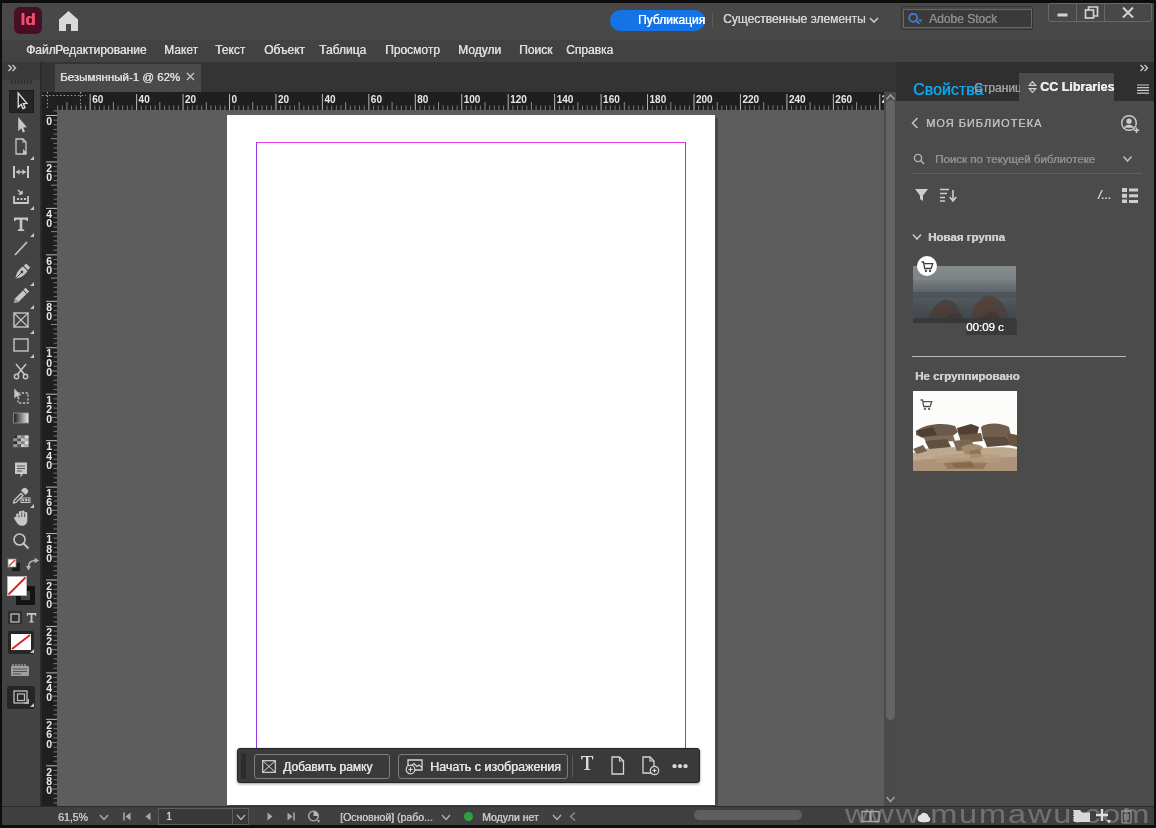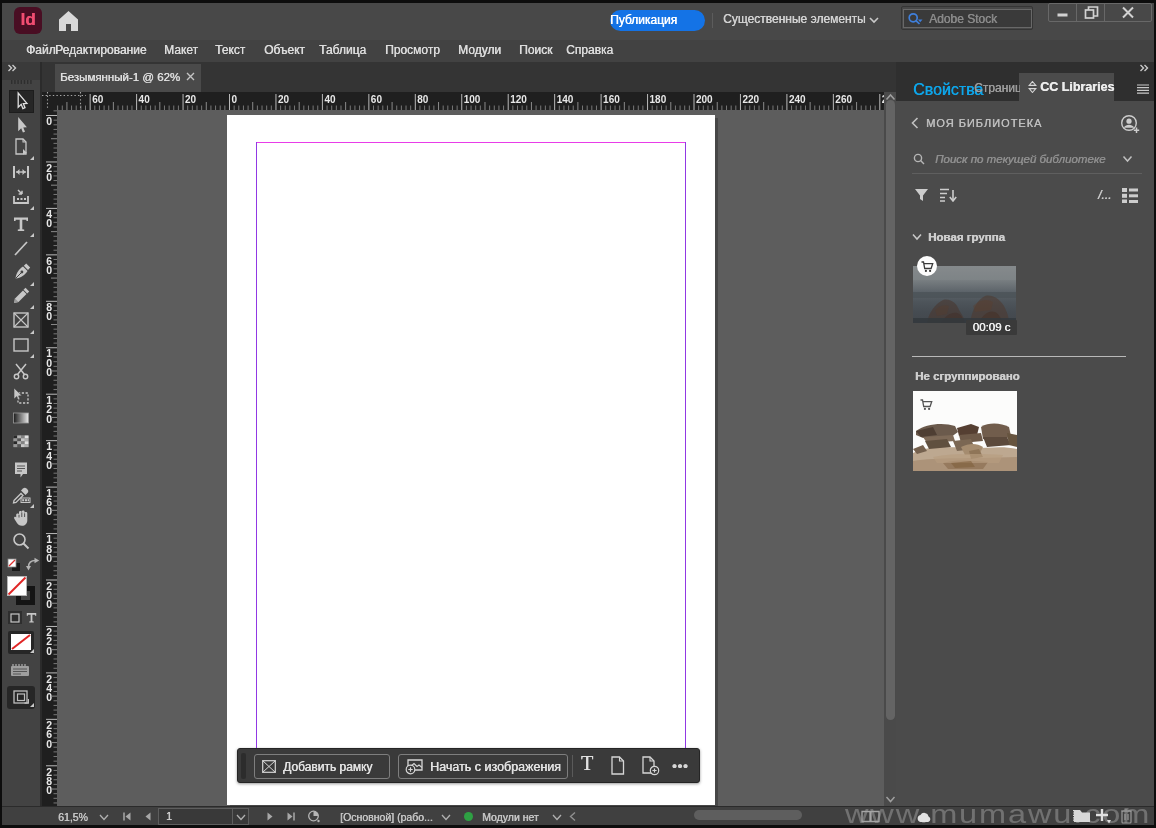--- a/index.html
+++ b/index.html
@@ -12,21 +12,21 @@
 <div id="win">
     <div class="a" style="left:0px;top:0px;width:1156px;height:828px;background:#5d5d5d"></div>
     <div class="a" style="left:2px;top:3px;width:1152px;height:37px;background:#484848"></div>
     <div class="a" style="left:2px;top:40px;width:1152px;height:22px;background:#424242"></div>
     <div class="a" style="left:2px;top:62px;width:1152px;height:30px;background:#343434"></div>
     <div class="a" style="left:14px;top:7px;width:28px;height:27px;background:#490e23;border-radius:6px"></div>
     <div class="a" style="left:14px;top:7px;width:28px;height:27px;color:#f04d71;font-weight:bold;font-size:17px;font-family:'Liberation Sans',sans-serif;text-align:center;line-height:26px;letter-spacing:0px">Id</div>
     <svg class="a" style="left:57px;top:9px" width="23" height="24" viewBox="0 0 23 24">
       <path d="M11.5 2 L21 10.5 L21 22 L14 22 L14 15 L9 15 L9 22 L2 22 L2 10.5 Z" fill="#d9d9d9"></path>
     </svg>
-    <div class="a" style="left:610px;top:10px;width:95px;height:21px;background:#1473e6;border-radius:11px;color:#fff;font-size:12px;text-align:left;line-height:21px">Публикация</div>
+    <div class="a" style="left:610px;top:10px;width:95px;height:21px;background:#1473e6;border-radius:11px;color:#fff;font-size:12px;text-align:right;line-height:21px">Публикация</div>
     <div class="a" style="left:712px;top:13px;width:1px;height:15px;background:#5c5c5c"></div>
     <div class="a txt" style="left:723px;top:12px;width:150px;height:16px;color:#d2d2d2;font-size:12px">Существенные элементы</div>
     <svg class="a" style="left:868px;top:15px" width="12" height="10" viewBox="0 0 12 10">
       <path d="M2 3 L6 7 L10 3" stroke="#c9c9c9" stroke-width="1.6" fill="none"></path>
     </svg>
     <div class="a" style="left:901px;top:6px;width:132px;height:24px;border:1px solid #353535;border-radius:2px"></div>
     <div class="a" style="left:903px;top:9px;width:129px;height:19px;background:#3a3a3a;border:1px solid #686868"></div>
     <svg class="a" style="left:907px;top:12px" width="16" height="14" viewBox="0 0 16 14">
       <circle cx="6.2" cy="5.8" r="4" stroke="#3f7fdb" stroke-width="1.7" fill="none"></circle>
       <path d="M9.2 8.8 L12.5 12" stroke="#3f7fdb" stroke-width="1.7"></path>
@@ -713,21 +713,21 @@
     <svg class="a" style="left:1120px;top:114px" width="20" height="20" viewBox="0 0 20 20">
       <circle cx="9" cy="9" r="7.3" stroke="#cdcdcd" stroke-width="1.4" fill="none"></circle>
       <circle cx="9" cy="7.2" r="2.6" fill="#cdcdcd"></circle>
       <path d="M3.8 13.8 C5 11.5 7 10.8 9 10.8 C11 10.8 13 11.5 14.2 13.8" fill="#cdcdcd"></path>
       <path d="M16.5 13.5 L16.5 19 M13.8 16.2 L19.2 16.2" stroke="#cdcdcd" stroke-width="1.5"></path>
     </svg>
     <svg class="a" style="left:913px;top:153px" width="12" height="12" viewBox="0 0 12 12">
       <circle cx="5" cy="5" r="3.6" stroke="#b5b5b5" stroke-width="1.4" fill="none"></circle>
       <path d="M7.6 7.6 L11 11" stroke="#b5b5b5" stroke-width="1.4"></path>
     </svg>
-    <div class="a txt" style="left:935px;top:153px;width:180px;height:13px;color:#8e8e8e;font-size:11.5px;font-style:italic">Поиск по текущей библиотеке</div>
+    <div class="a txt" style="left:935px;top:153px;width:180px;height:13px;color:#8e8e8e;font-size:11.5px;">Поиск по текущей библиотеке</div>
     <svg class="a" style="left:1122px;top:155px" width="11" height="8" viewBox="0 0 11 8">
       <path d="M1.5 1.5 L5.5 6 L9.5 1.5" stroke="#c0c0c0" stroke-width="1.5" fill="none"></path>
     </svg>
     <div class="a" style="left:912px;top:173px;width:230px;height:1px;background:#5f5f5f"></div>
     <svg class="a" style="left:914px;top:188px" width="15" height="14" viewBox="0 0 15 14">
       <path d="M1 1 L14 1 L9 7.5 L9 13 L6 11 L6 7.5 Z" fill="#cdcdcd"></path>
     </svg>
     <svg class="a" style="left:939px;top:188px" width="19" height="14" viewBox="0 0 19 14">
       <path d="M1 1.5 L10 1.5 M1 5.5 L8 5.5 M1 9.5 L6 9.5 M1 13 L6 13" stroke="#cdcdcd" stroke-width="1.6"></path>
       <path d="M14 2 L14 12" stroke="#cdcdcd" stroke-width="1.6"></path>
@@ -757,21 +757,21 @@
       <path d="M22 44 C26 40 32 38 36 40 L34 48 L24 50 Z" fill="#583c2c" opacity="0.35"></path>
       <rect x="0" y="52" width="103" height="5" fill="#33383d" opacity="0.85"></rect>
       <rect x="0" y="0" width="103" height="14" fill="#888c8e" opacity="0.4"></rect>
     </svg>
     <div class="a" style="left:917px;top:256px;width:20px;height:20px;background:#fdfdfd;border-radius:50%"></div>
     <svg class="a" style="left:917.5px;top:256.5px" width="19" height="19" viewBox="-9.5 -9.5 19 19">
       <path d="M-6 -4.5 L-4 -4.5 L-2.8 2 L3.6 2 L5.2 -2.8 L-3.5 -2.8" fill="none" stroke="#3a3a3a" stroke-width="1.3"></path>
       <circle cx="-1.6" cy="4.4" r="1.1" fill="#3a3a3a"></circle>
       <circle cx="2.6" cy="4.4" r="1.1" fill="#3a3a3a"></circle>
     </svg>
-    <div class="a" style="left:966px;top:320px;width:51px;height:15px;background:#3a3a3a;color:#f2f2f2;font-size:11.5px;text-align:center;line-height:15px;border-radius:1px">00:09 с</div>
+    <div class="a" style="left:966px;top:320px;width:51px;height:15px;background:#3a3a3a;color:#f2f2f2;font-size:11.5px;text-align:left;line-height:15px;border-radius:1px">00:09 с</div>
     <div class="a" style="left:912px;top:356px;width:214px;height:1px;background:#b9b9b9"></div>
     <div class="a txt" style="left:915px;top:370px;width:140px;height:13px;color:#cdcdcd;font-size:11.5px;font-weight:bold">Не сгруппировано</div>
     <svg class="a" style="left:913px;top:391px" width="104" height="80" viewBox="0 0 104 80">
       <rect x="0" y="0" width="104" height="80" fill="#fcfcfb"></rect>
       <path d="M0 62 C18 54 35 56 52 57 C70 58 88 54 104 58 L104 80 L0 80 Z" fill="#bda890"></path>
       <path d="M0 70 C25 66 55 68 104 66 L104 80 L0 80 Z" fill="#ac9379"></path>
       <path d="M30 72 C45 68 60 70 75 71 L70 78 L35 78 Z" fill="#8d6f52" opacity="0.7"></path>
       <path d="M3 40 C12 33 30 31 42 35 L45 41 L38 46 L10 47 L3 44 Z" fill="#6b5a4c"></path>
       <path d="M3 40 L20 36 L24 44 L8 46 Z" fill="#4e3e33"></path>
       <path d="M10 46 L40 44 L42 50 L14 52 Z" fill="#7e6a58"></path>

